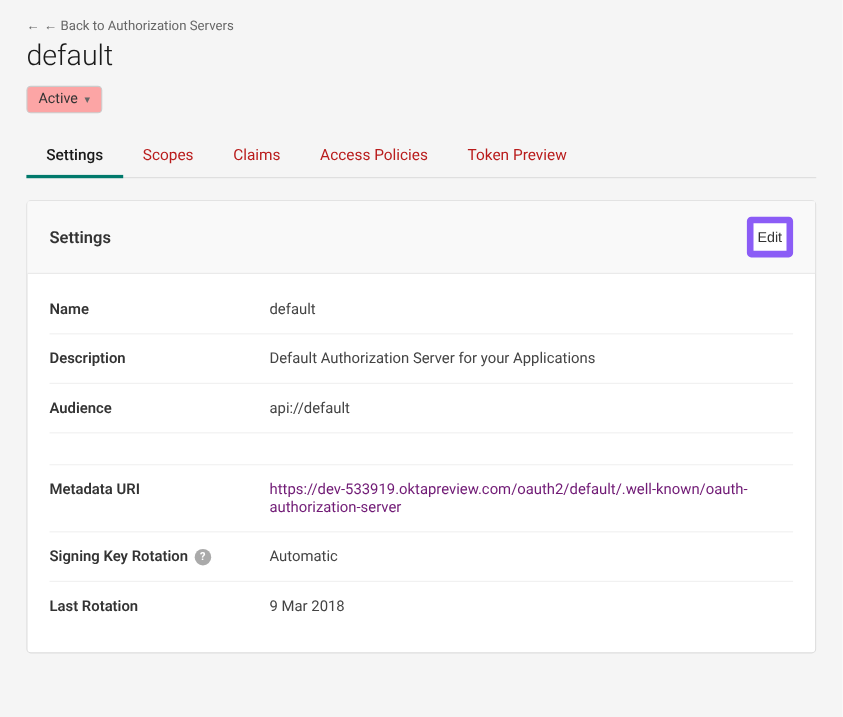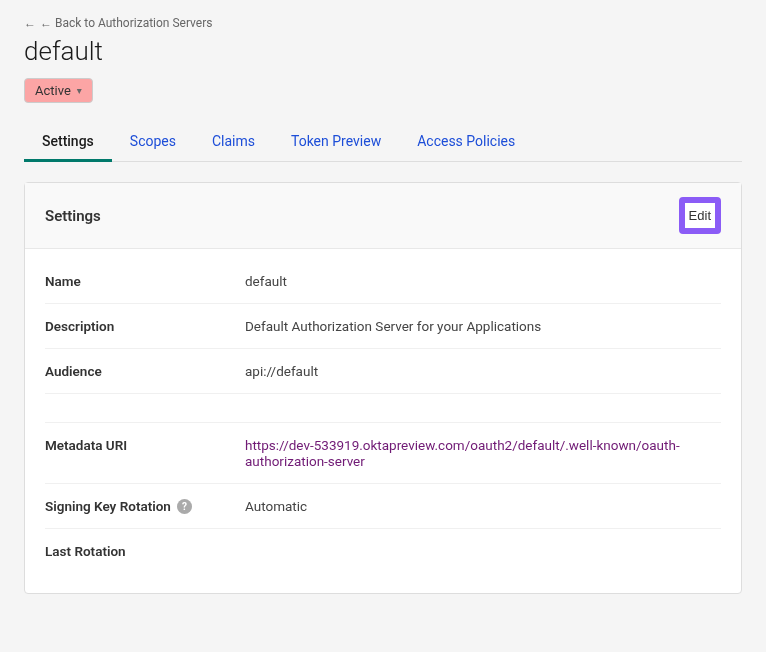--- a/index.html
+++ b/index.html
@@ -44,21 +44,21 @@
     }
     .tabs {
       display: flex;
       border-bottom: 1px solid #ddd;
       margin-bottom: 20px;
       gap: 0;
     }
     .tab {
       padding: 10px 18px;
       font-size: 14px;
-      color: #1d4ed8;
+      color: #b91c1c;
       cursor: pointer;
       border-bottom: 3px solid transparent;
       margin-bottom: -1px;
     }
     .tab.active {
       color: #1a1a1a;
       border-bottom: 3px solid #00796b;
       font-weight: 500;
     }
     .card {
@@ -150,22 +150,22 @@
 <div class="status-dropdown">
   <span>Active</span>
   <span class="chevron">▾</span>
 </div>
 
 
 <div class="tabs">
   <div class="tab active">Settings</div>
   <div class="tab">Scopes</div>
   <div class="tab">Claims</div>
+  <div class="tab">Access Policies</div>
   <div class="tab">Token Preview</div>
-  <div class="tab">Access Policies</div>
 </div>
 
 
 <div class="card">
   <div class="card-header">
     <span class="card-header-title">Settings</span>
     <button class="edit-btn">Edit</button>
   </div>
   <div class="card-body">
 
@@ -197,19 +197,20 @@
     <div class="field-row">
       <div class="field-label">
         Signing Key Rotation
         <span class="help-icon">?</span>
       </div>
       <div class="field-value">Automatic</div>
     </div>
 
     <div class="field-row">
       <div class="field-label">Last Rotation</div>
+      <div class="field-value">9 Mar 2018</div>
     </div>
 
   </div>
 </div>
 
 
 
 
 </body></html>

